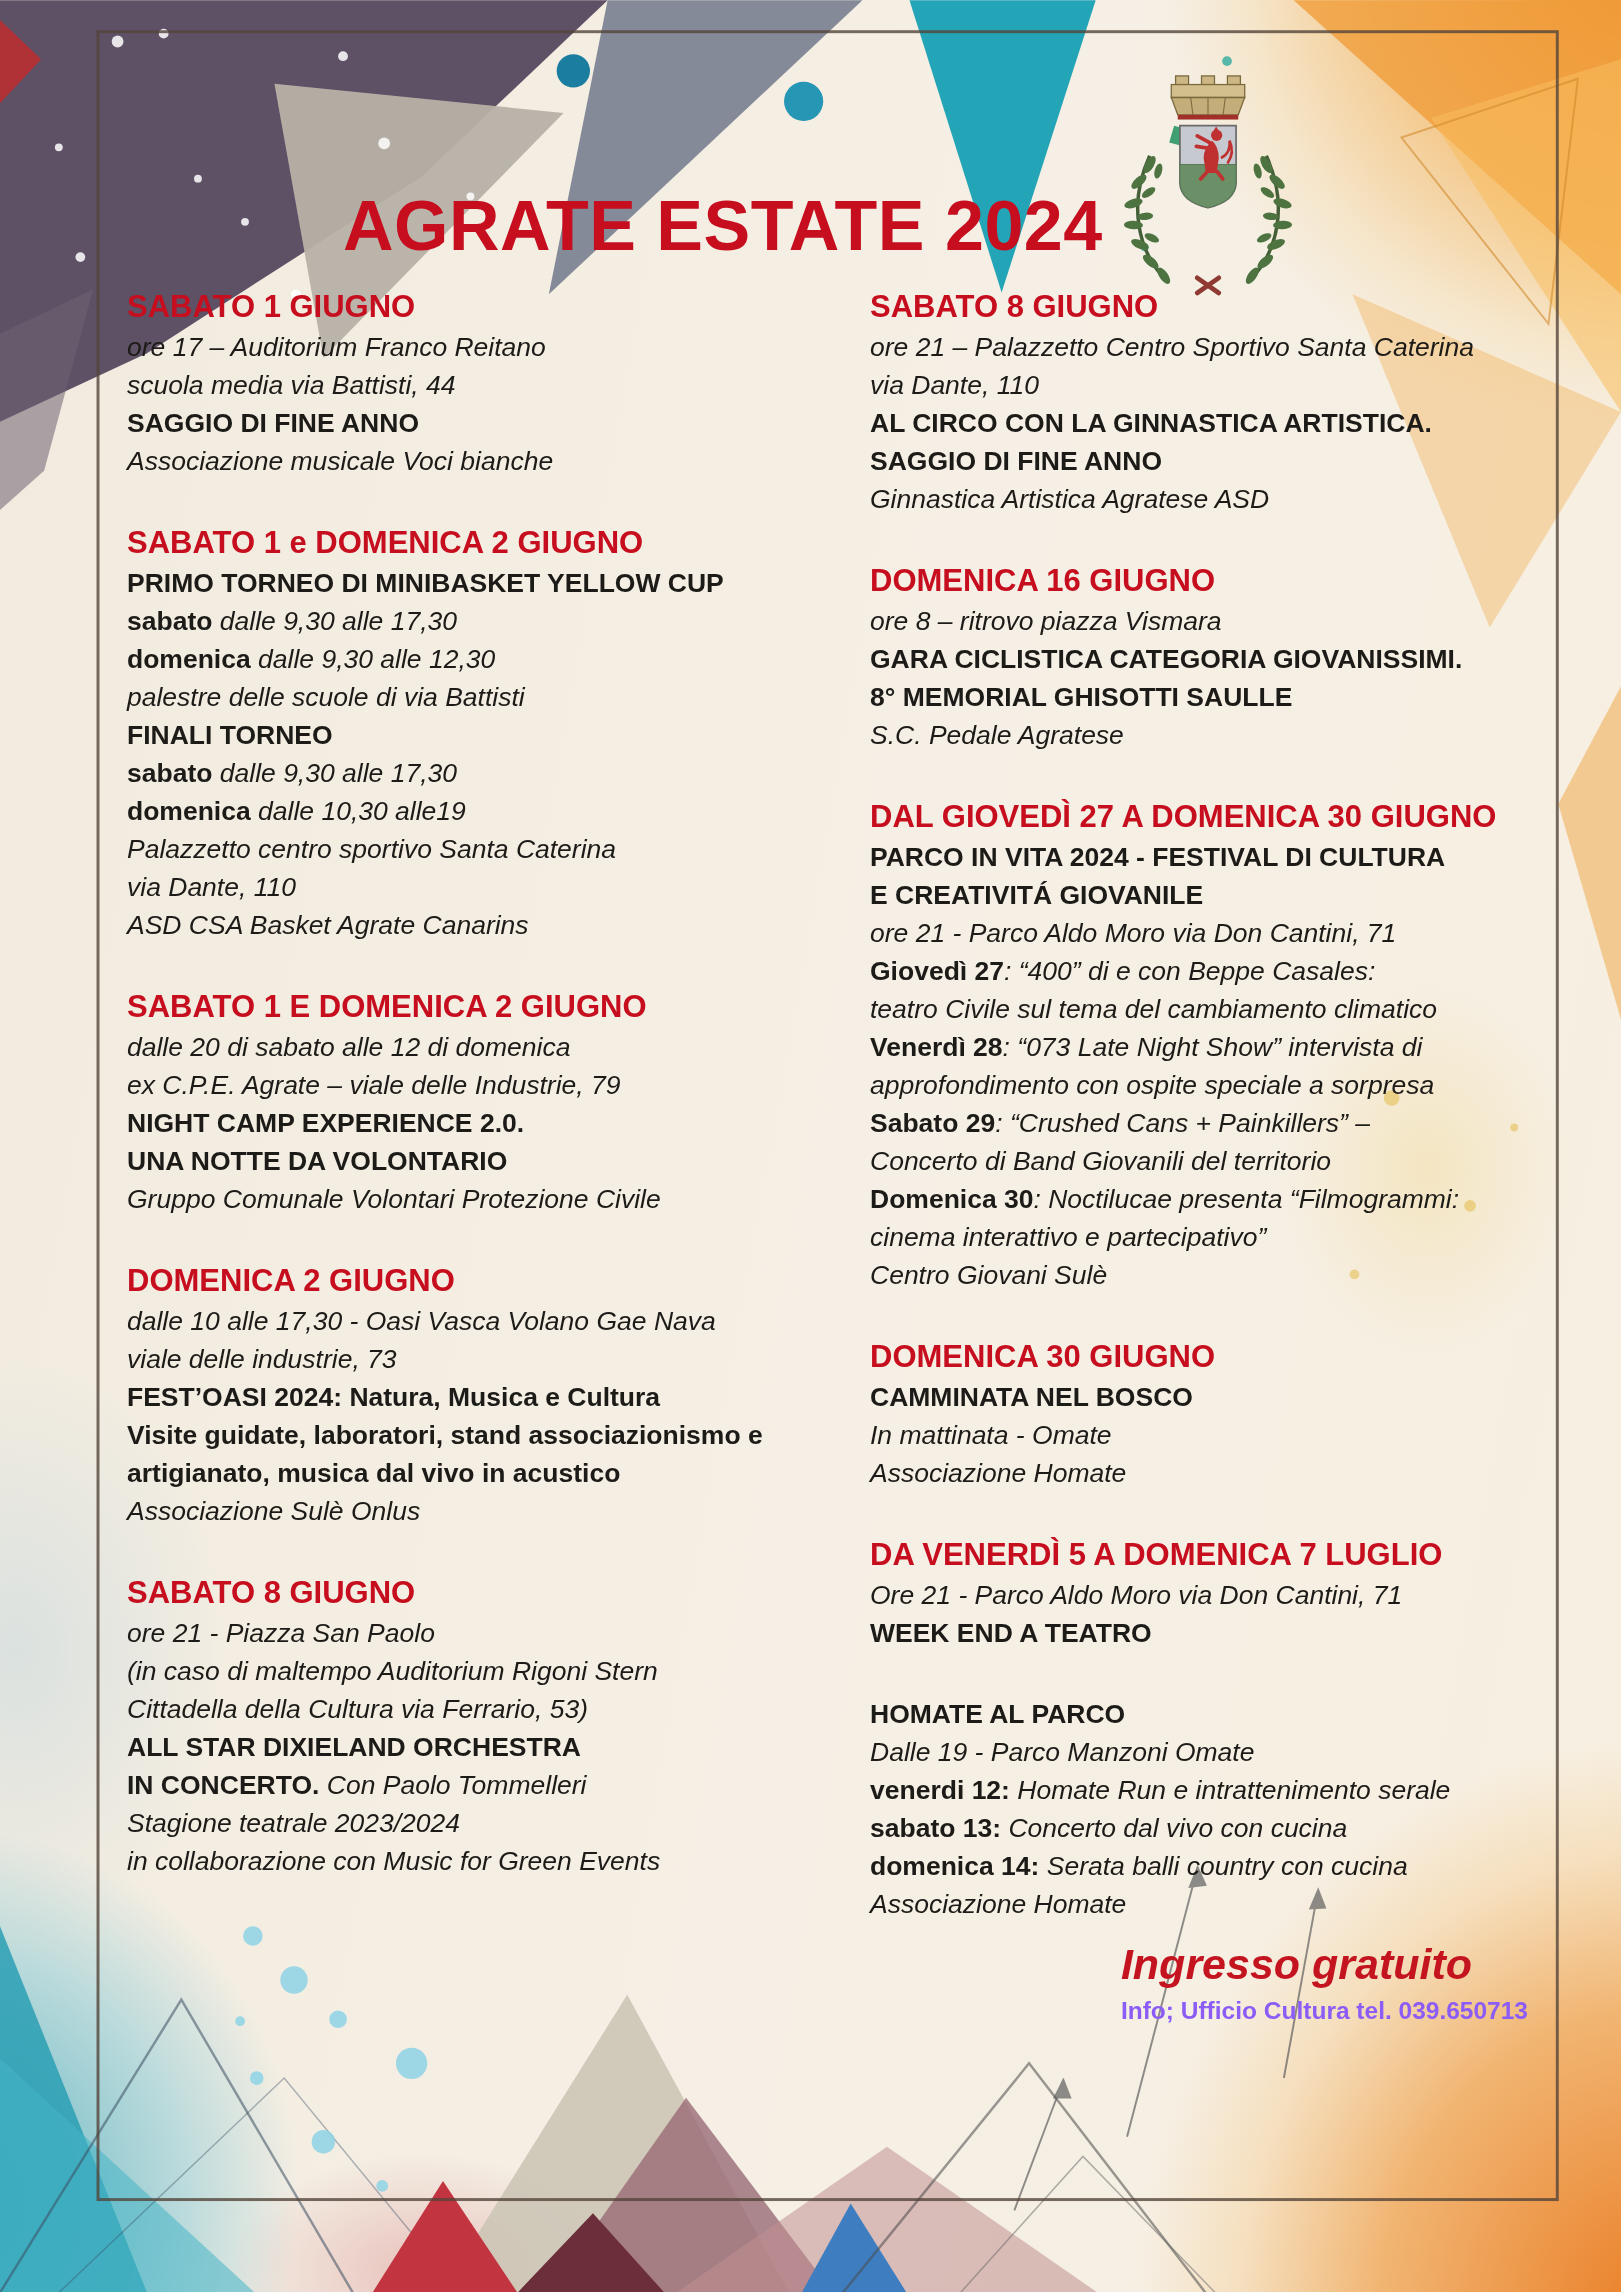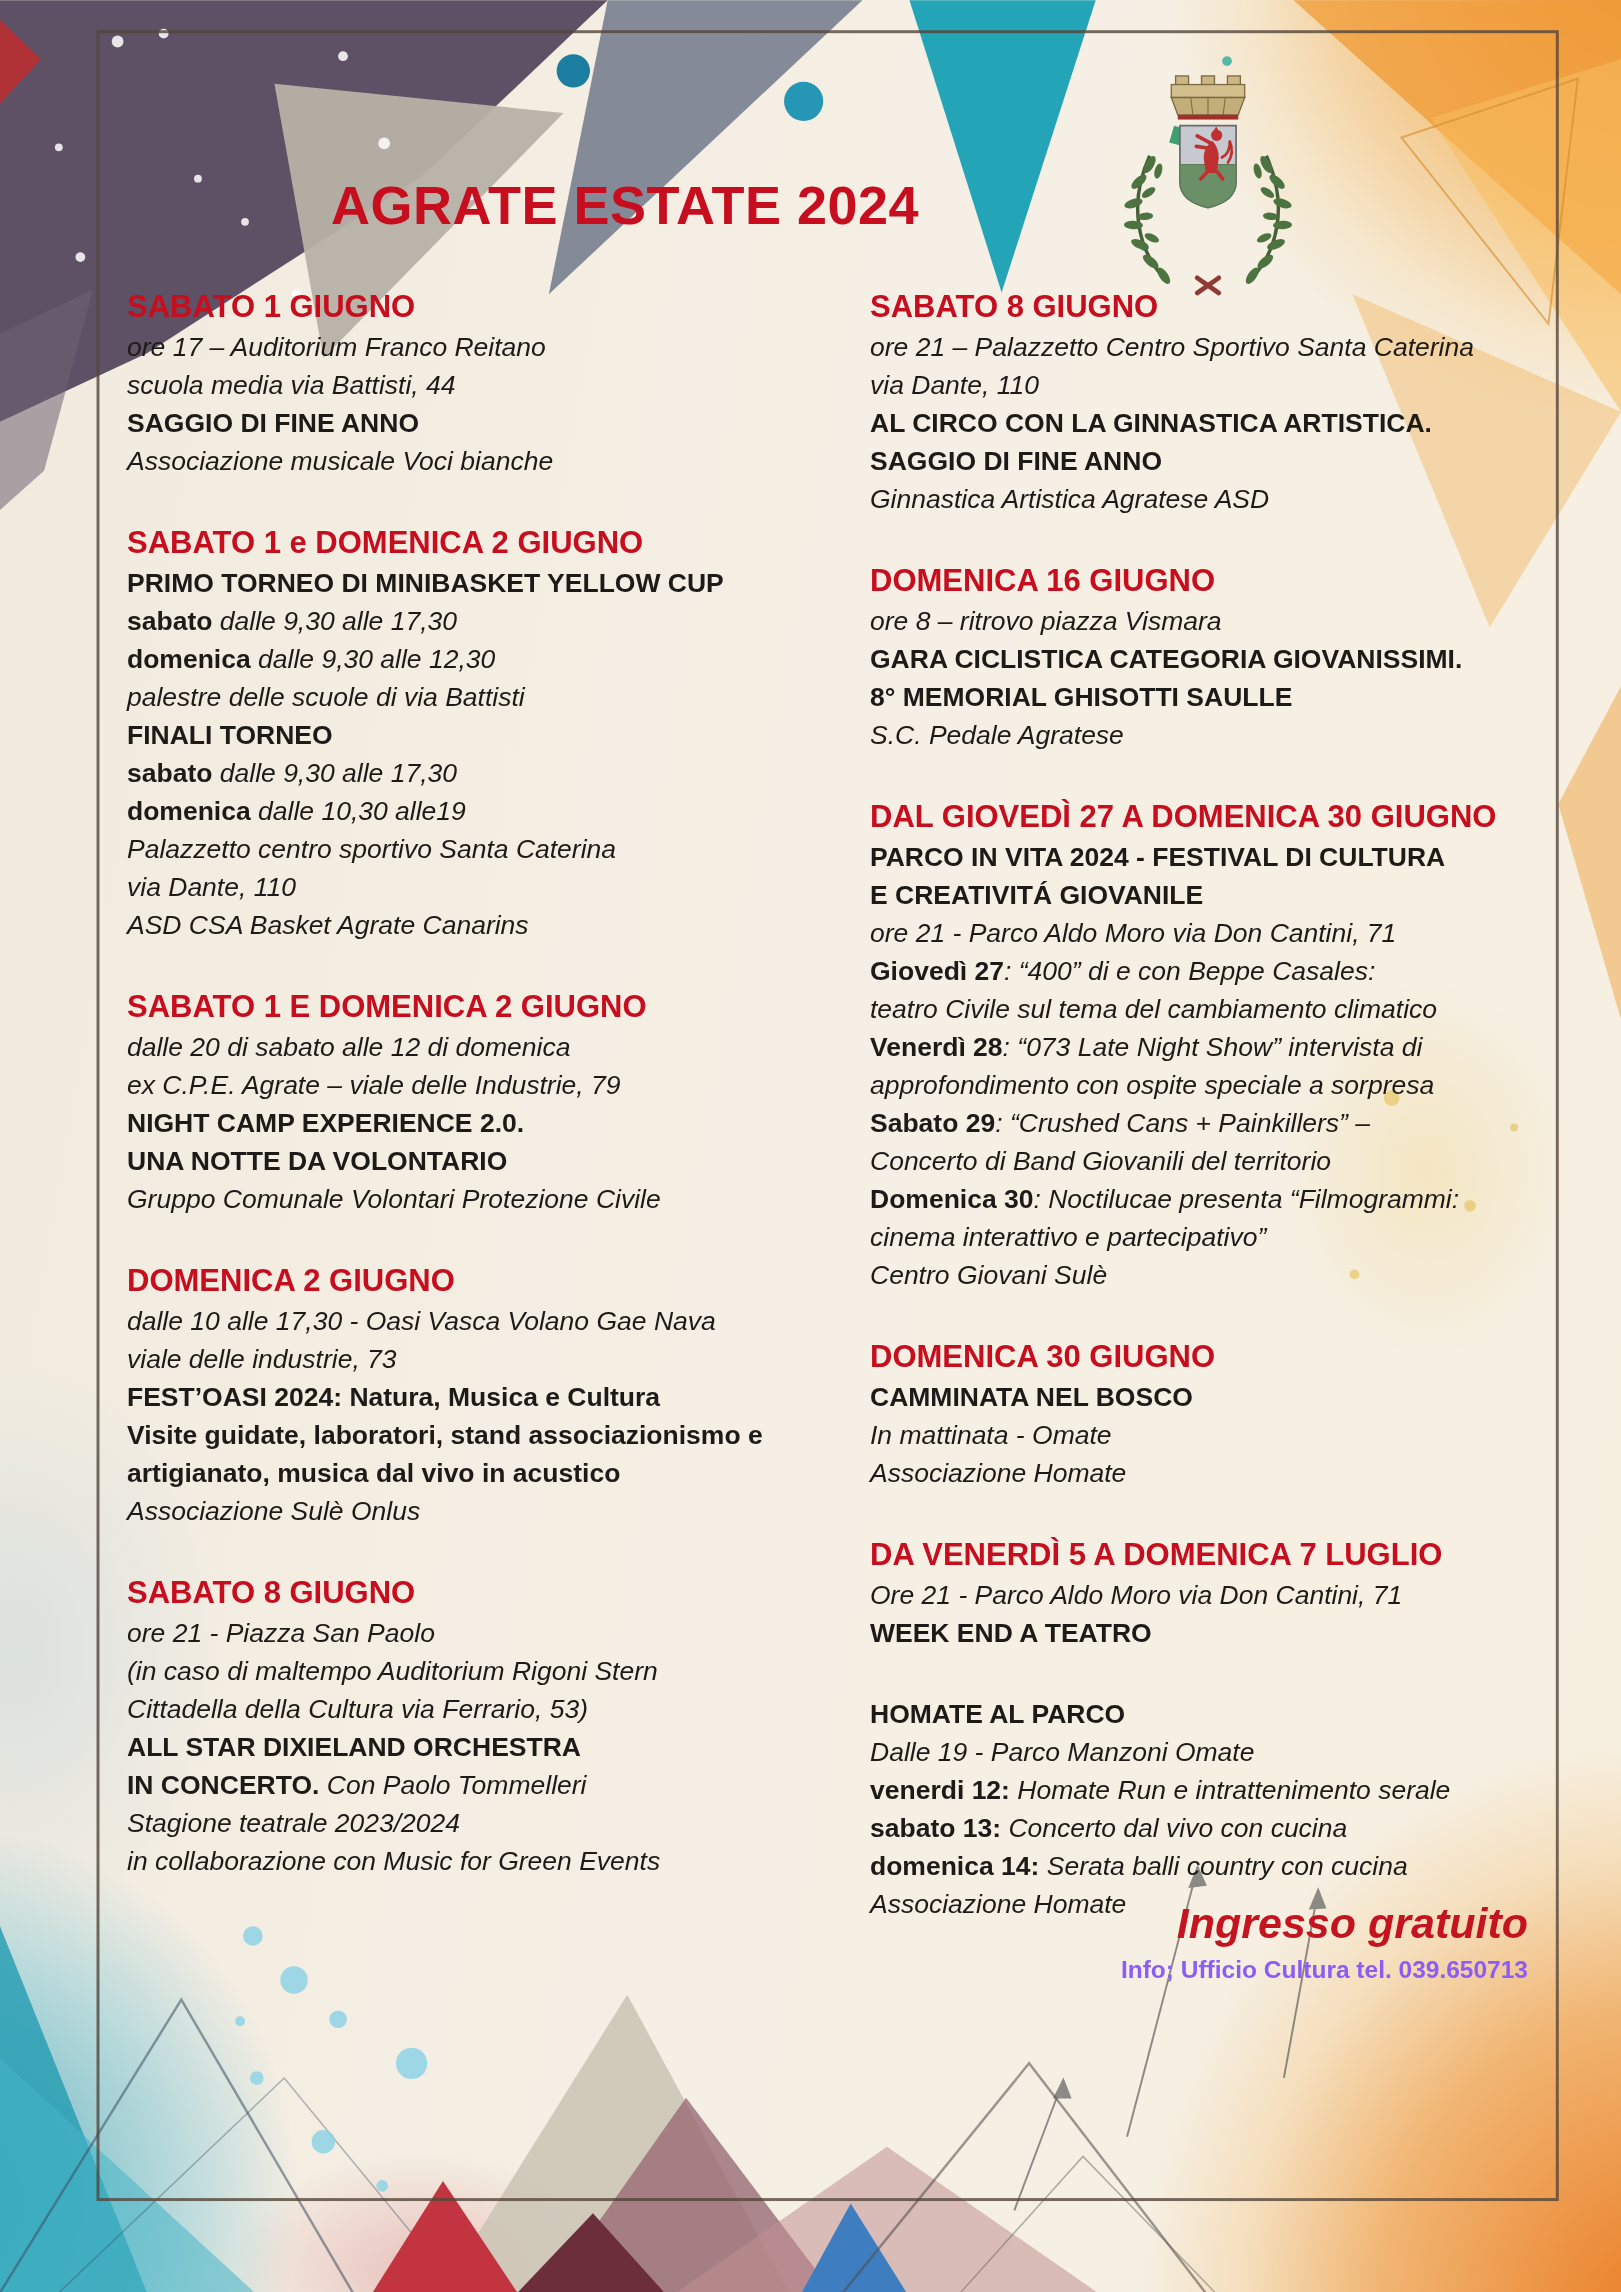--- a/index.html
+++ b/index.html
@@ -16,38 +16,38 @@
       radial-gradient(608px 608px at 101% -2%, rgba(236,138,40,.9), rgba(242,170,70,.5) 45%, rgba(246,200,120,.22) 65%, rgba(0,0,0,0) 78%),
       radial-gradient(686px 765px at 102% 101%, rgba(233,120,28,.95), rgba(238,150,55,.65) 40%, rgba(243,185,105,.3) 60%, rgba(0,0,0,0) 75%),
       radial-gradient(510px 549px at -3% 96%, rgba(38,158,183,.75), rgba(100,190,210,.4) 45%, rgba(0,0,0,0) 68%),
       radial-gradient(294px 412px at 1% 72%, rgba(175,205,220,.35), rgba(0,0,0,0) 70%),
       radial-gradient(274px 167px at 26% 99%, rgba(205,95,100,.3), rgba(0,0,0,0) 70%),
       radial-gradient(206px 265px at 88% 51%, rgba(238,205,110,.28), rgba(0,0,0,0) 70%),
       linear-gradient(100deg,#f1ebdf,#f5efe5 55%,#f7efe0);
   }
   .bg svg{position:absolute;inset:0;}
   .title{
-    position:absolute;left:331px;top:174px;margin:0;
-    font-size:54px;font-weight:bold;letter-spacing:0.5px;white-space:nowrap;
+    position:absolute;left:331px;top:174px;margin:12px;
+    font-size:70px;font-weight:bold;letter-spacing:0.5px;white-space:nowrap;
     color:#c60e1f;
   }
   .crest{position:absolute;left:1100px;top:69px;width:216px;height:232px;}
   .col{position:absolute;top:287px;}
   #col-left{left:127px;width:632px;text-align:left;}
   #col-right{left:870px;width:676px;text-align:left;}
   .evt{margin:0 0 43px 0;}
   .hdr{
     margin:0 0 2px 0;font-size:31px;line-height:39px;font-weight:bold;
     color:#c60e1f;white-space:nowrap;
   }
   .line{font-size:26.5px;line-height:38px;color:#1d1b18;white-space:nowrap;}
   .run-r{font-weight:normal;font-style:italic;}
   .run-b{font-weight:bold;}
   .run-i{font-style:italic;}
-  .footer{position:absolute;right:93px;top:1898px;text-align:right;}
+  .footer{position:absolute;right:93px;top:1939px;}
   .free{font-size:43px;font-style:italic;font-weight:600;color:#c31420;line-height:51px;}
   .info{font-size:24.5px;font-weight:bold;color:#8b5cf6;line-height:33px;margin-top:3.9px;}
 </style>
 </head>
 <body>
 
 <div class="page">
 
   <div class="bg">
     <svg width="1621" height="2293" viewBox="0 0 1654 2339">

